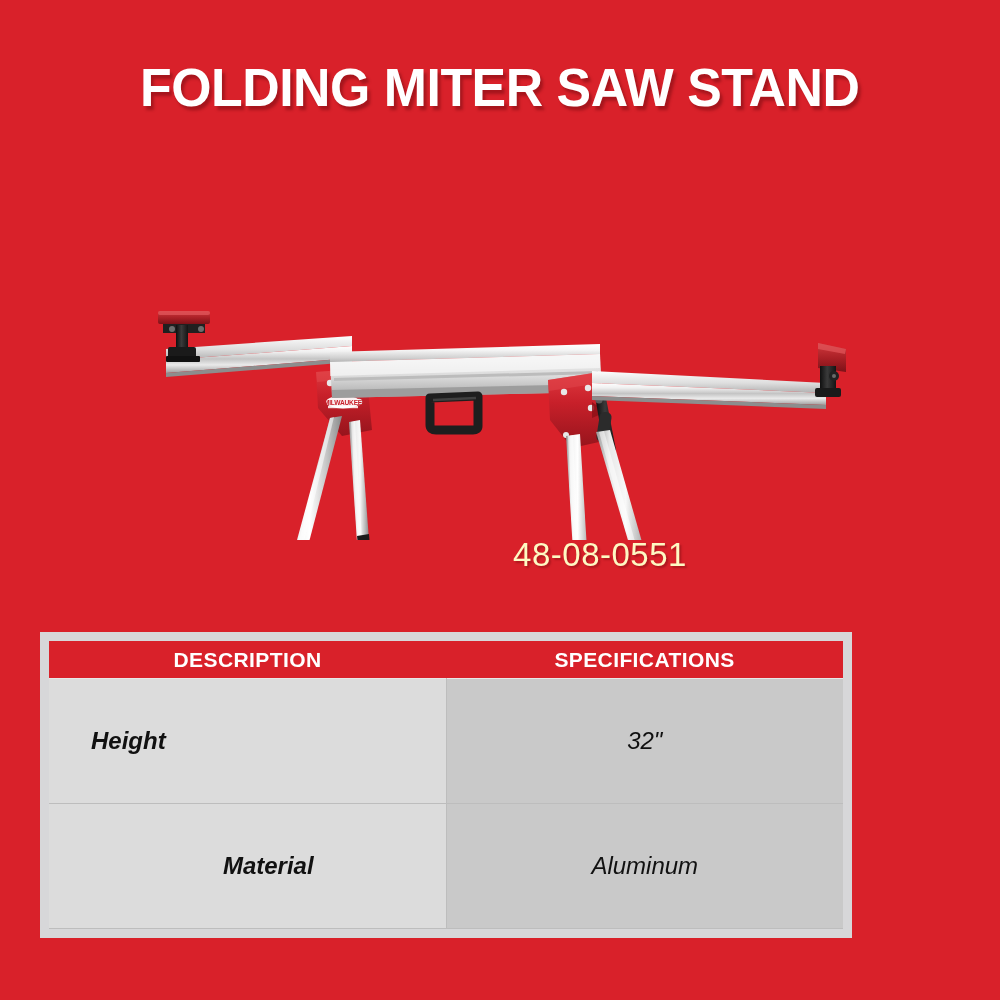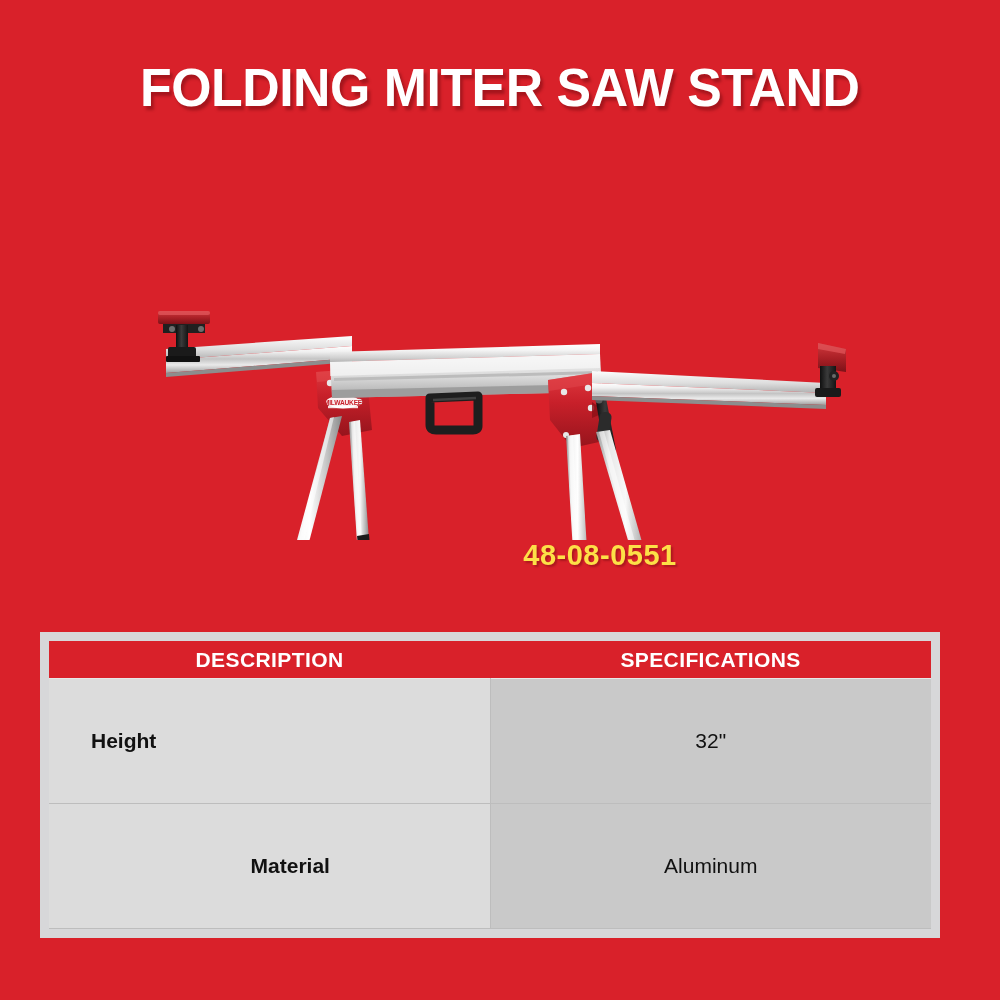--- a/index.html
+++ b/index.html
@@ -55,34 +55,34 @@
     position: absolute;
     top: 538px;
     left: 0;
     width: 1000px;
     text-align: center;
     padding-left: 200px;
     box-sizing: border-box;
   }
   .model-number {
     display: inline-block;
-    color: #fde047;
-    font-size: 29px;
+    color: #fef9c3;
+    font-size: 33px;
     line-height: 34px;
-    font-weight: 700;
+    font-weight: 400;
     letter-spacing: 0.5px;
     text-shadow: 2px 2px 2px rgba(90, 5, 10, 0.35);
   }
 
   
   .spec-frame {
     position: absolute;
     left: 40px;
     top: 632px;
-    width: 900px;
+    width: 812px;
     height: 306px;
     background: #d7d7d9;
     box-sizing: border-box;
     padding: 9px;
   }
   .spec-table {
     width: 100%;
     height: 100%;
     border-collapse: collapse;
     table-layout: fixed;
@@ -95,24 +95,25 @@
     font-weight: 700;
     letter-spacing: 0.4px;
     height: 37px;
     text-align: center;
     padding: 0;
     border: 0;
   }
   .spec-table td {
     height: 49px;
     padding: 0;
-    font-size: 21px;
+    font-size: 24px;
     color: #111111;
     border-bottom: 1px solid #bdbdbd;
     border-top: 1px solid #e8e8e8;
+    font-style: italic;
   }
   .spec-table tbody tr:last-child td {
     border-bottom: 1px solid #bdbdbd;
     text-align: center;
   }
   td.cell-desc {
     background: #dcdcdc;
     font-weight: 700;
     padding-left: 42px;
     border-right: 1px solid #bdbdbd;

